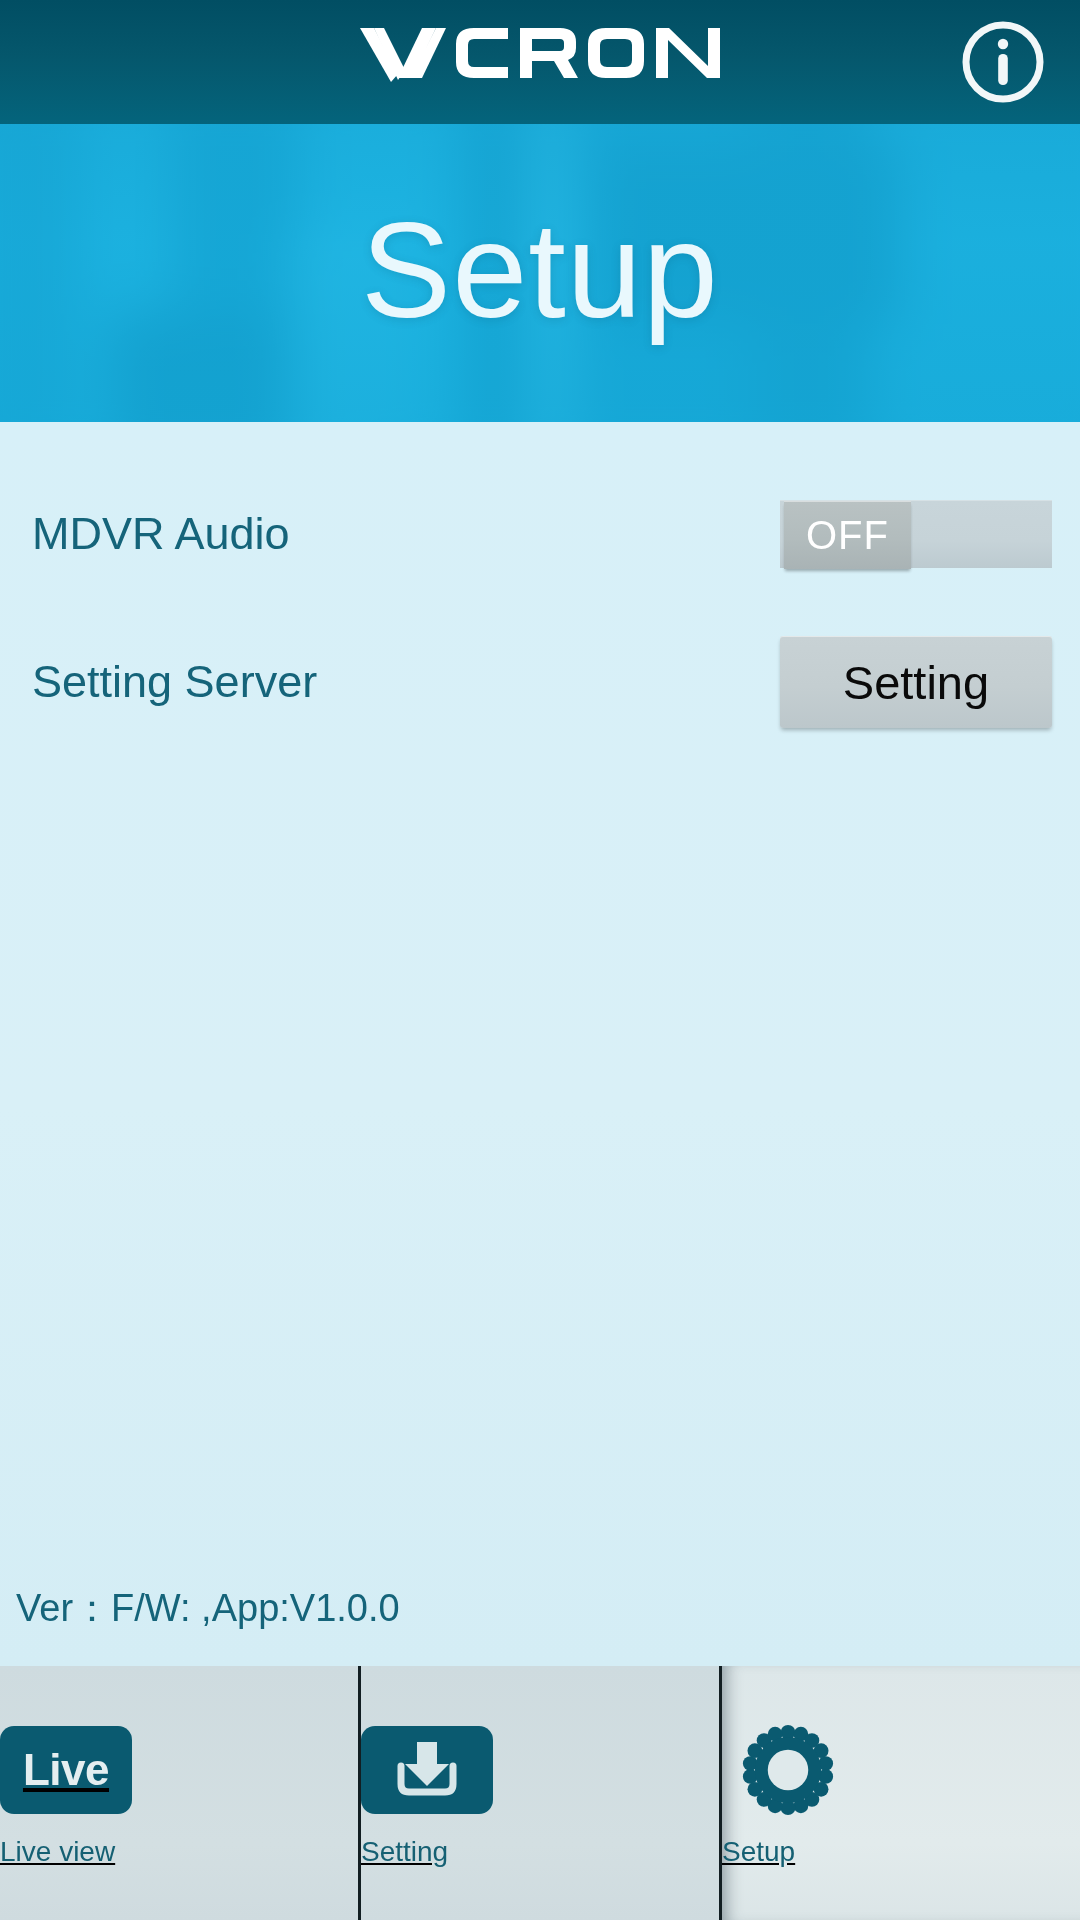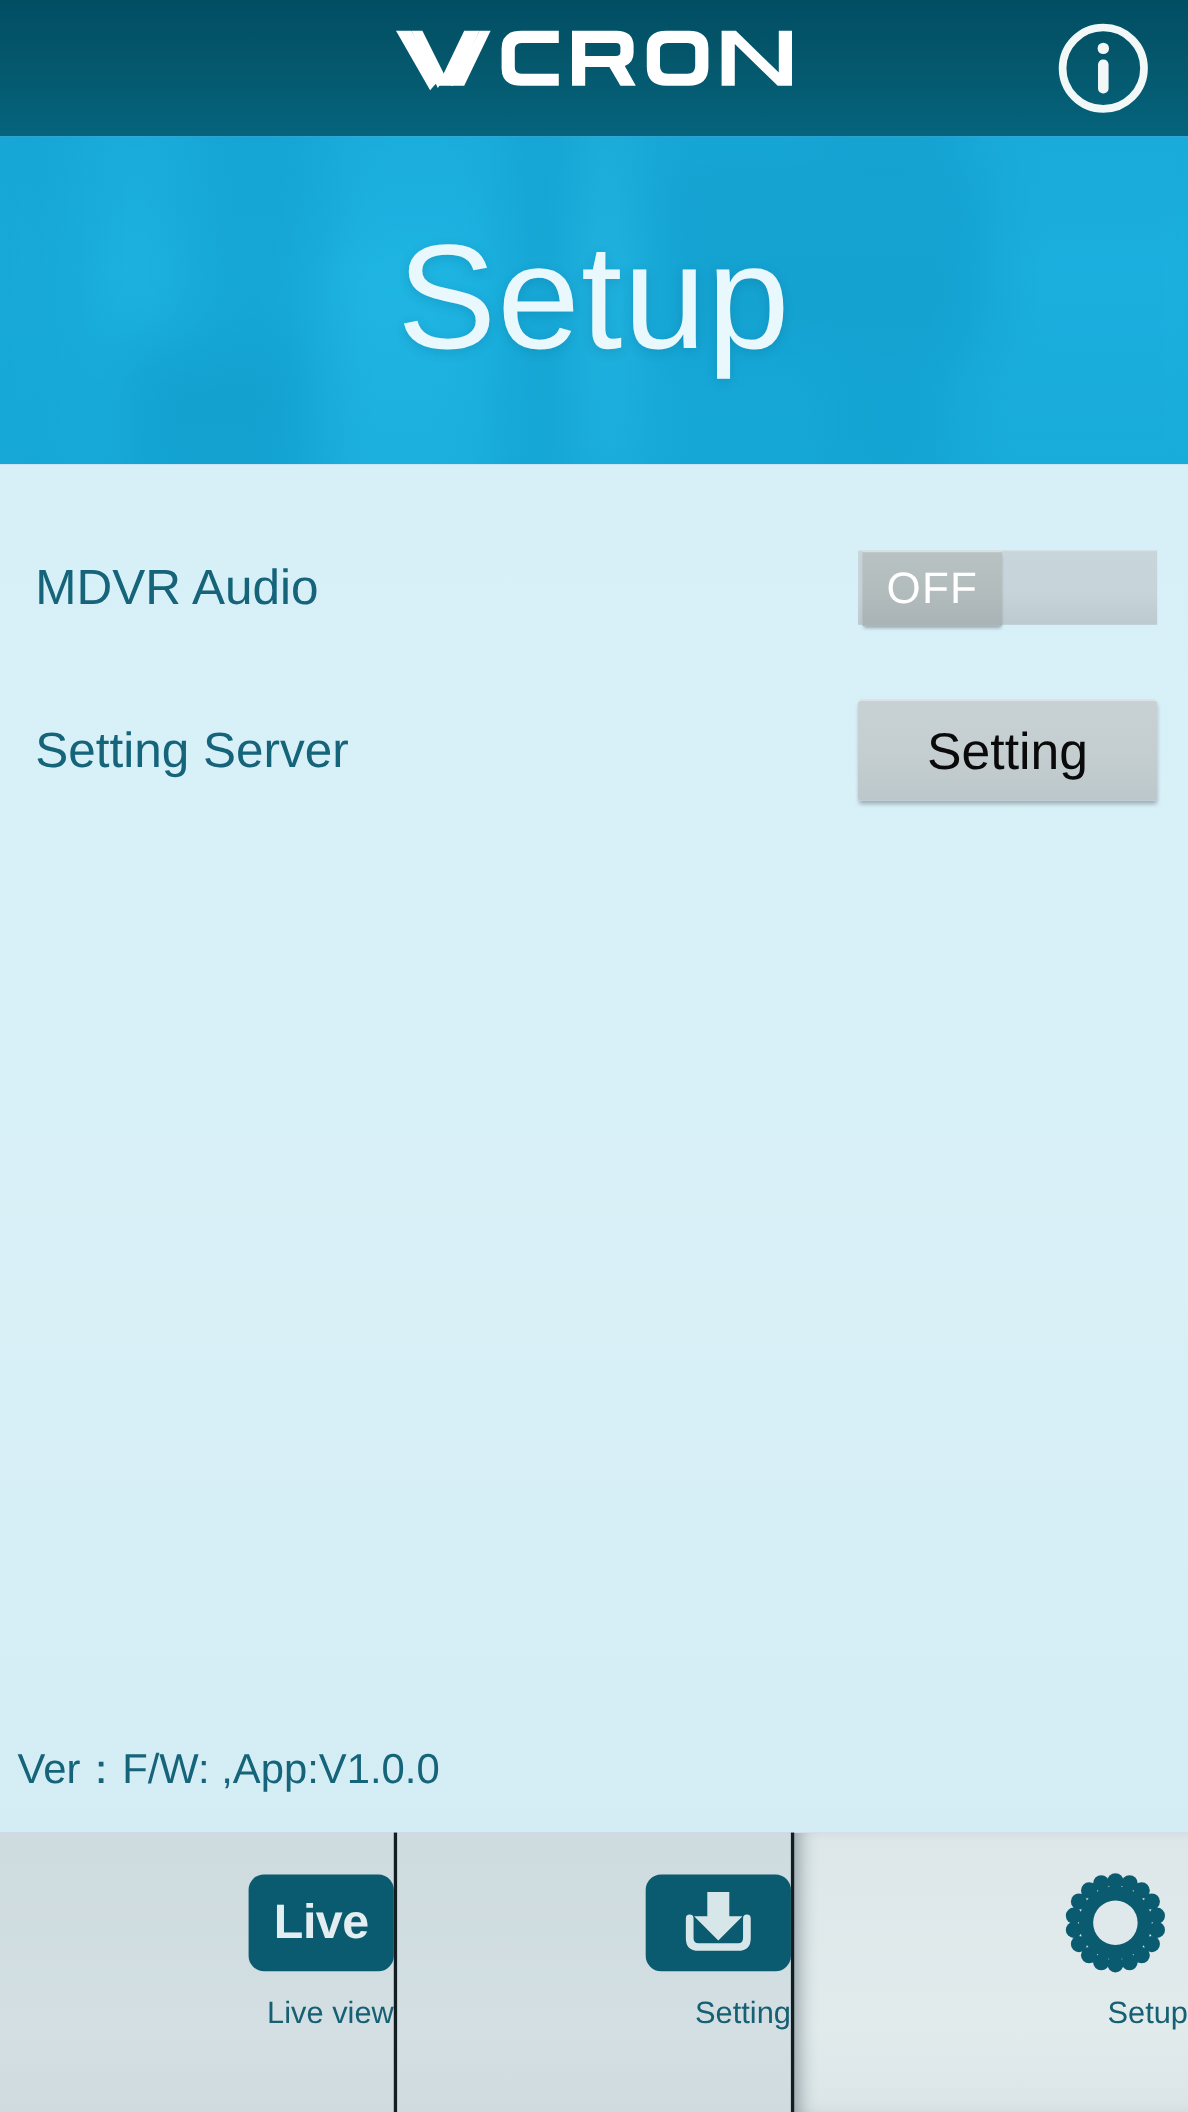--- a/index.html
+++ b/index.html
@@ -184,26 +184,27 @@
     width: 1080px;
     height: 254px;
     display: flex;
     background: #cfdce0;
   }
   .nav-item {
     position: relative;
     flex: 1 1 0;
     display: flex;
     flex-direction: column;
-    align-items: flex-end;
+    align-items: flex-start;
     justify-content: flex-start;
-    padding-top: 38px;
+    padding-top: 60px;
     box-sizing: border-box;
     background: linear-gradient(to bottom, #cedbdf 0%, #d3dfe2 70%, #cfdbdf 100%);
     cursor: pointer;
+    text-decoration: underline;
   }
   .nav-item + .nav-item { border-left: 3px solid #121e22; }
   .nav-item.active {
     background: linear-gradient(to bottom, #dde7e9 0%, #e2ebec 70%, #dbe5e7 100%);
     box-shadow: inset 14px 0 16px -10px rgba(40,60,70,0.45);
   }
 
   .nav-icon {
     width: 132px;
     height: 88px;

